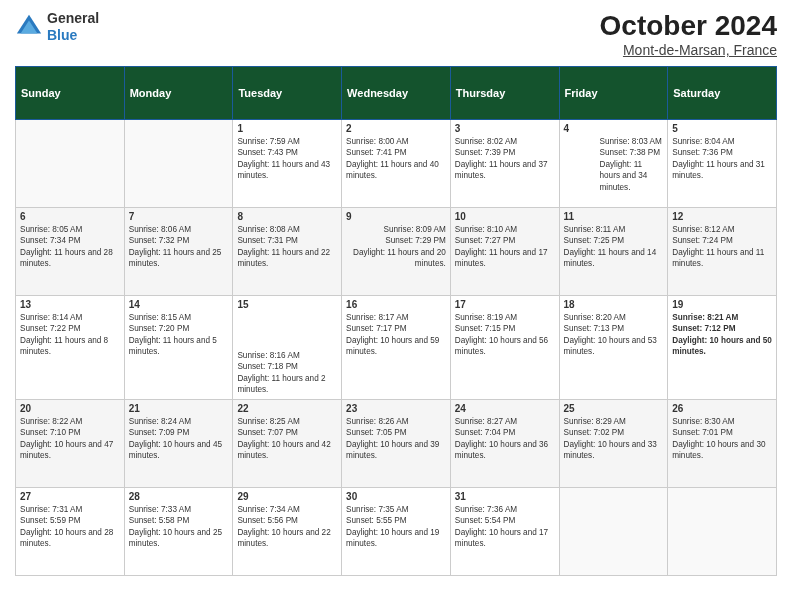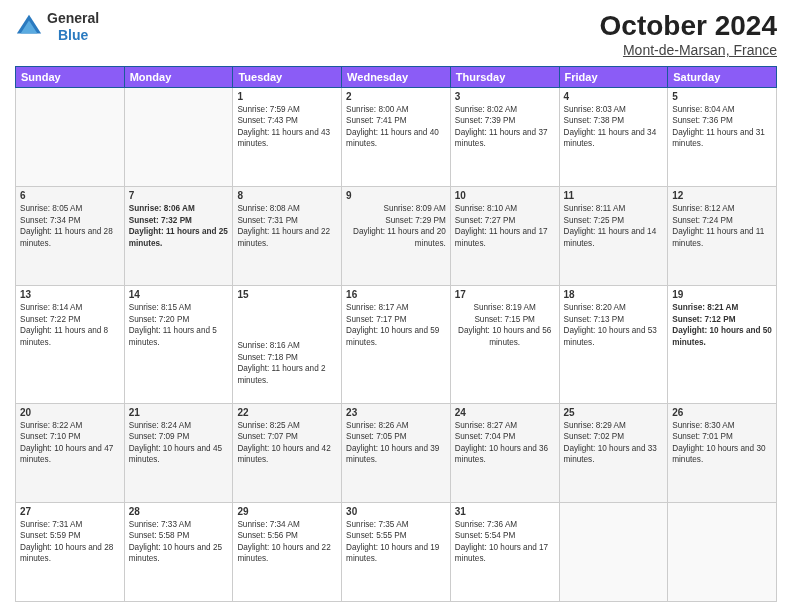--- a/index.html
+++ b/index.html
@@ -5,21 +5,21 @@
     * { margin: 0; padding: 0; box-sizing: border-box; }
     body {
       font-family: Arial, sans-serif;
       background: #fff;
       width: 792px;
       height: 612px;
       overflow: hidden;
     }
     .page {
       width: 792px;
-      height: 612px;
+      height: 544px;
       padding: 10px 15px;
       display: flex;
       flex-direction: column;
     }
     .header {
       display: flex;
       justify-content: space-between;
       align-items: flex-start;
       margin-bottom: 8px;
     }
@@ -27,21 +27,21 @@
       display: flex;
       align-items: center;
       gap: 4px;
     }
     .logo-text {
       font-size: 14px;
       font-weight: bold;
       line-height: 1.2;
     }
     .logo-text .general { color: #333; }
-    .logo-text .blue { color: #1a6cb5; text-align: center; }
+    .logo-text .blue { color: #1a6cb5; }
     .logo-icon {
       width: 28px;
       height: 28px;
     }
     .title-block {
       text-align: right;
       margin-left: 12px;
     }
     .title-block .month-year {
       font-size: 28px;
@@ -53,25 +53,25 @@
       color: #444;
       text-decoration: underline;
     }
     .calendar {
       flex: 1;
       border-collapse: collapse;
       width: 100%;
       table-layout: fixed;
     }
     .calendar th {
-      background: #8b5cf6;
+      background: #14532d;
       color: #fff;
       font-size: 11px;
       font-weight: bold;
-      padding: 4px 5px;
+      padding: 20px 5px;
       border: 1px solid #1a5a9a;
       text-align: left;
     }
     .calendar td {
       border: 1px solid #ccc;
       vertical-align: top;
       padding: 3px 4px;
       font-size: 8.5px;
       color: #333;
       height: 88px;
@@ -144,41 +144,41 @@
 Daylight: 11 hours and 40 minutes.</div>
           </td>
           <td>
             <span class="day-num">3</span>
             <div class="day-info" style="white-space: pre-line;">Sunrise: 8:02 AM
 Sunset: 7:39 PM
 Daylight: 11 hours and 37 minutes.</div>
           </td>
           <td>
             <span class="day-num">4</span>
-            <div class="day-info" style="white-space: pre-line;">Sunrise: 8:03 AM
+            <div class="day-info" style="white-space: pre-line; margin-left: 36px;">Sunrise: 8:03 AM
 Sunset: 7:38 PM
 Daylight: 11 hours and 34 minutes.</div>
           </td>
           <td>
             <span class="day-num">5</span>
             <div class="day-info" style="white-space: pre-line;">Sunrise: 8:04 AM
 Sunset: 7:36 PM
 Daylight: 11 hours and 31 minutes.</div>
           </td>
         </tr>
         <tr>
           <td>
             <span class="day-num">6</span>
             <div class="day-info" style="white-space: pre-line;">Sunrise: 8:05 AM
 Sunset: 7:34 PM
 Daylight: 11 hours and 28 minutes.</div>
           </td>
           <td>
             <span class="day-num">7</span>
-            <div class="day-info" style="white-space: pre-line; font-weight: bold;">Sunrise: 8:06 AM
+            <div class="day-info" style="white-space: pre-line;">Sunrise: 8:06 AM
 Sunset: 7:32 PM
 Daylight: 11 hours and 25 minutes.</div>
           </td>
           <td>
             <span class="day-num">8</span>
             <div class="day-info" style="white-space: pre-line;">Sunrise: 8:08 AM
 Sunset: 7:31 PM
 Daylight: 11 hours and 22 minutes.</div>
           </td>
           <td>
@@ -226,21 +226,21 @@
 Daylight: 11 hours and 2 minutes.</div>
           </td>
           <td>
             <span class="day-num">16</span>
             <div class="day-info" style="white-space: pre-line;">Sunrise: 8:17 AM
 Sunset: 7:17 PM
 Daylight: 10 hours and 59 minutes.</div>
           </td>
           <td>
             <span class="day-num">17</span>
-            <div class="day-info" style="white-space: pre-line; text-align: center;">Sunrise: 8:19 AM
+            <div class="day-info" style="white-space: pre-line;">Sunrise: 8:19 AM
 Sunset: 7:15 PM
 Daylight: 10 hours and 56 minutes.</div>
           </td>
           <td>
             <span class="day-num">18</span>
             <div class="day-info" style="white-space: pre-line;">Sunrise: 8:20 AM
 Sunset: 7:13 PM
 Daylight: 10 hours and 53 minutes.</div>
           </td>
           <td>

